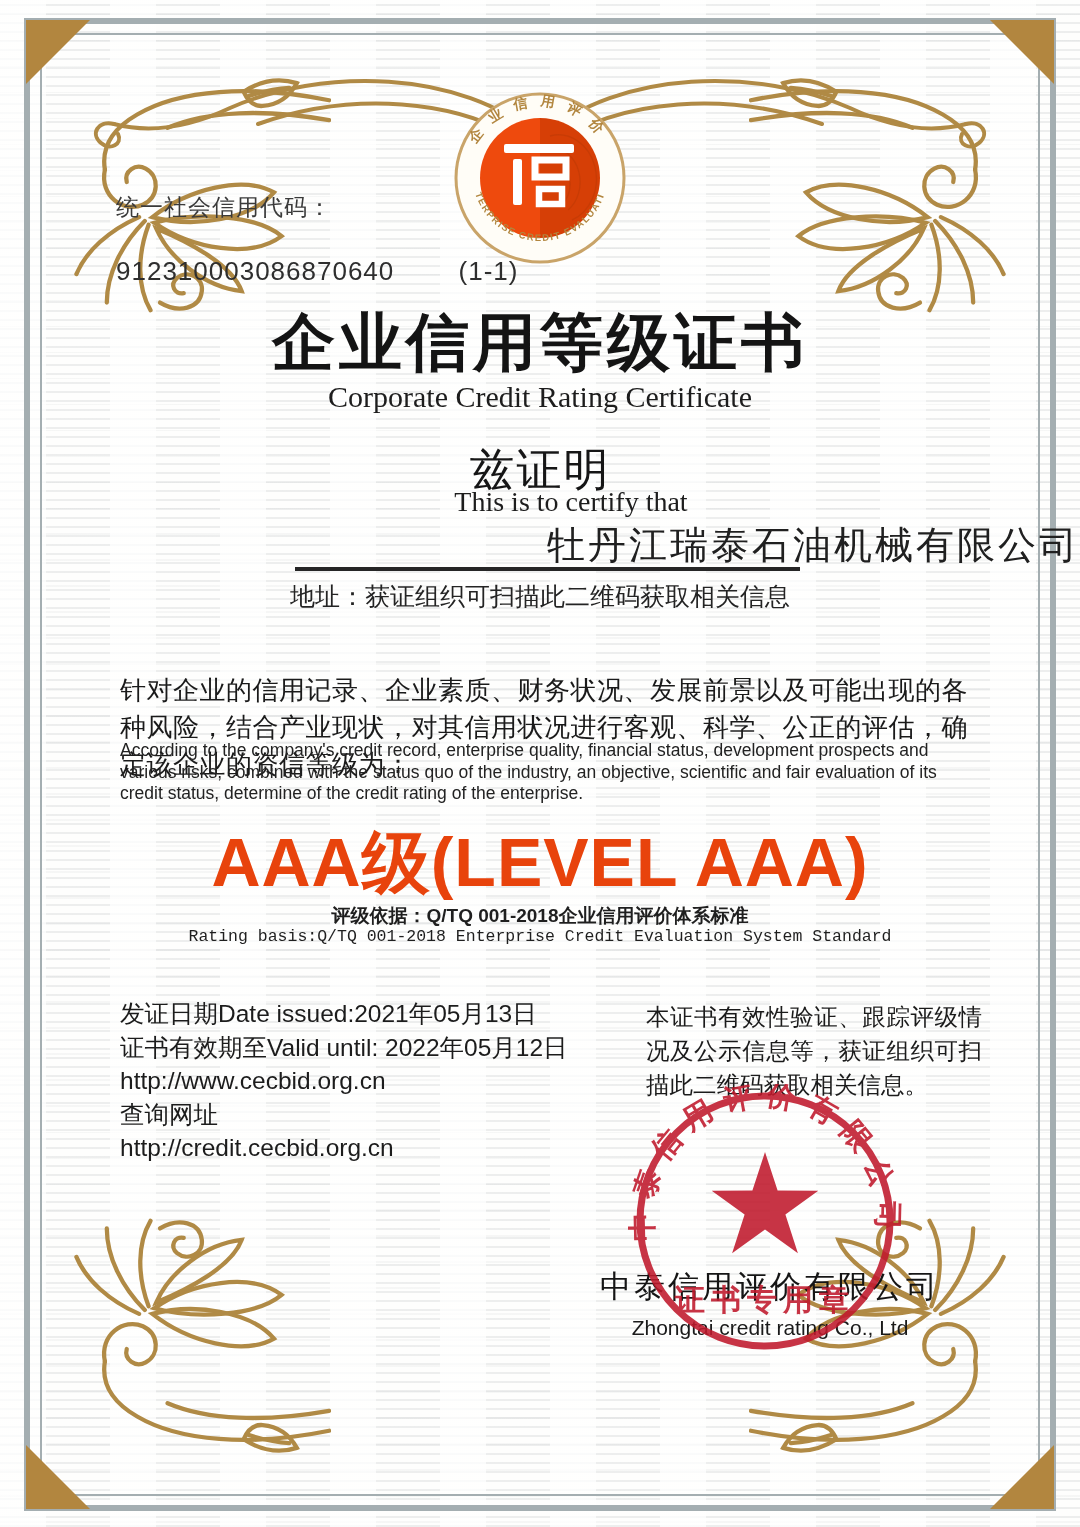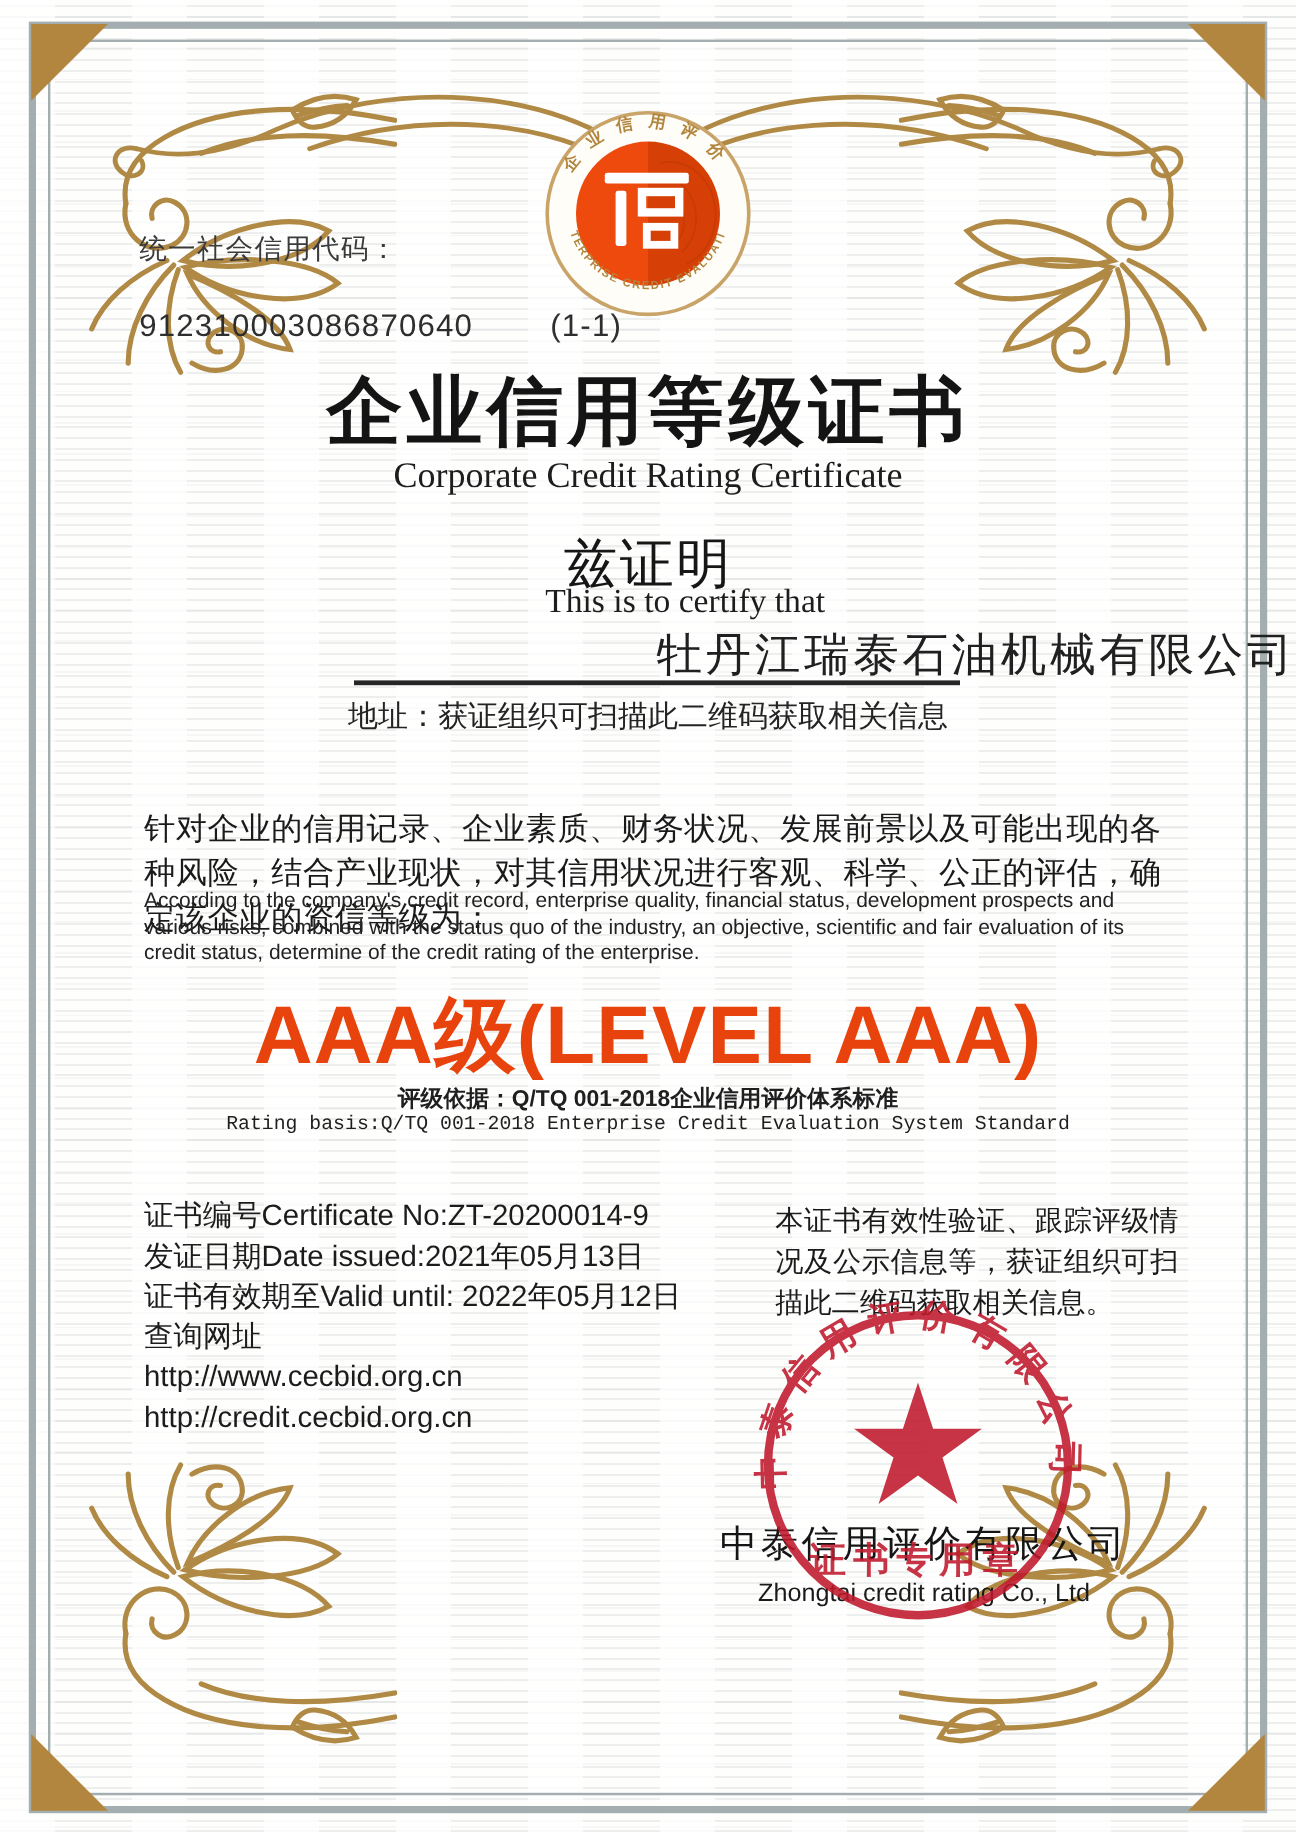--- a/index.html
+++ b/index.html
@@ -204,25 +204,24 @@
   </div>
 
   <div class="statement-zh">针对企业的信用记录、企业素质、财务状况、发展前景以及可能出现的各种风险，结合产业现状，对其信用状况进行客观、科学、公正的评估，确定该企业的资信等级为：</div>
   <div class="statement-en">According to the company's credit record, enterprise quality, financial status, development prospects and various risks, combined with the status quo of the industry, an objective, scientific and fair evaluation of its credit status, determine of the credit rating of the enterprise.</div>
 
   <div class="rating-level">AAA级(LEVEL AAA)</div>
   <div class="rating-basis-zh">评级依据：Q/TQ 001-2018企业信用评价体系标准</div>
   <div class="rating-basis-en">Rating basis:Q/TQ 001-2018 Enterprise Credit Evaluation System Standard</div>
 
   <div class="details">
-    <div>证书编号Certificate No:ZT-20200014-9</div>
     <div>发证日期Date issued:2021年05月13日</div>
     <div>证书有效期至Valid until: 2022年05月12日</div>
+    <div>http://www.cecbid.org.cn</div>
     <div>查询网址</div>
-    <div>http://www.cecbid.org.cn</div>
     <div>http://credit.cecbid.org.cn</div>
   </div>
 
   <div class="qr-note">本证书有效性验证、跟踪评级情况及公示信息等，获证组织可扫描此二维码获取相关信息。</div>
 
   <div class="issuer">
     <div class="issuer-zh">中泰信用评价有限公司</div>
     <div class="issuer-en">Zhongtai credit rating Co., Ltd</div>
   </div>
 

